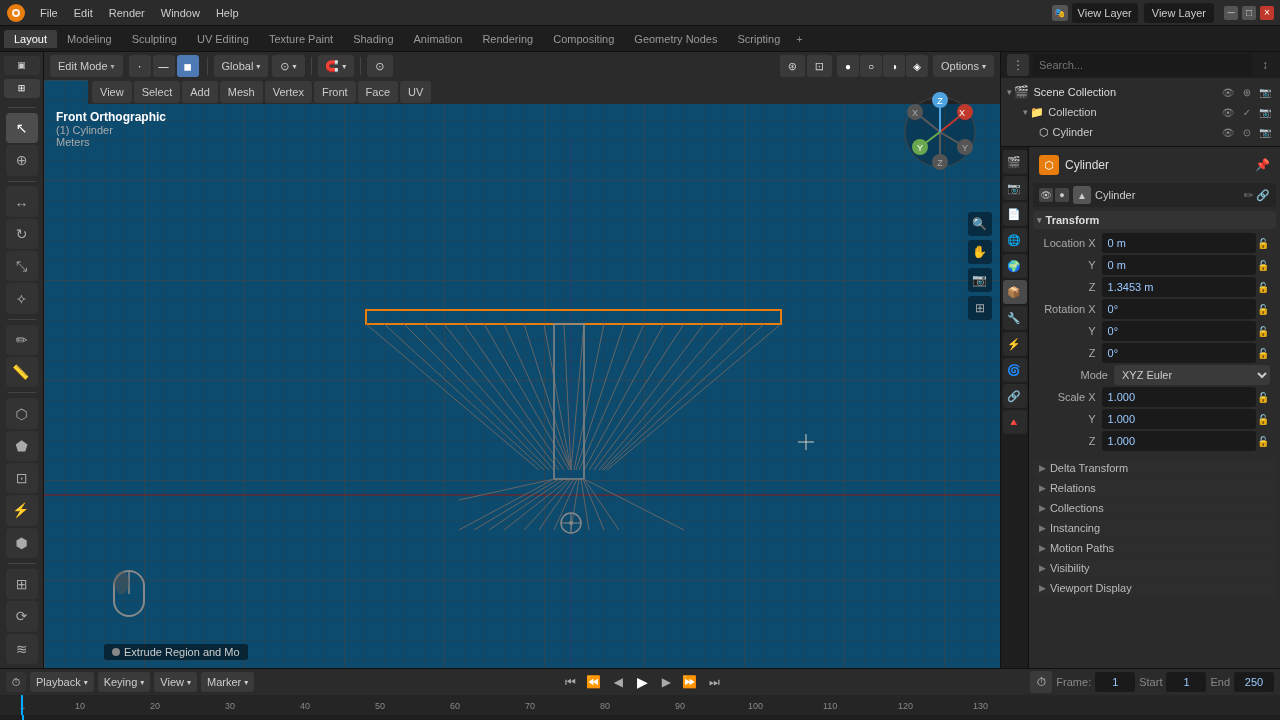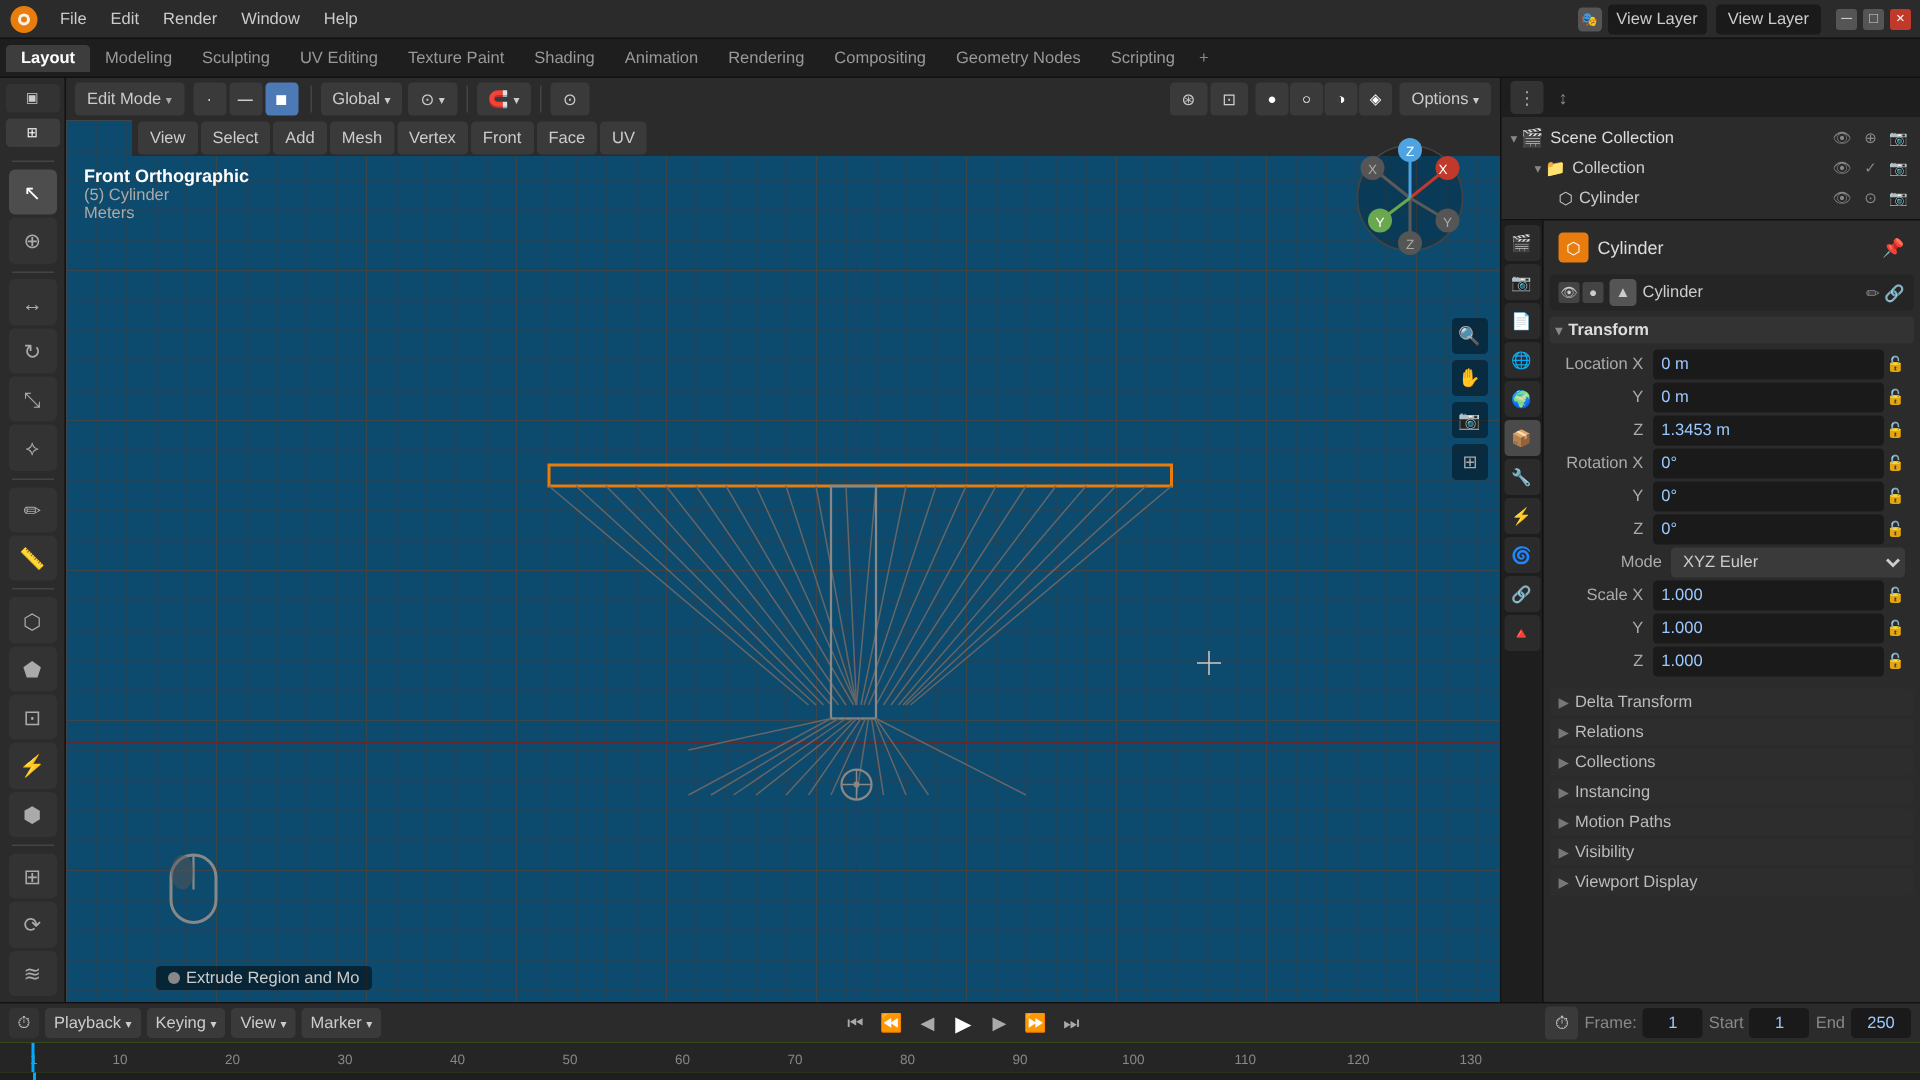--- a/index.html
+++ b/index.html
@@ -42,21 +42,20 @@
     .ws-tab {
       padding: 3px 10px;
       font-size: 11px;
       color: #999;
       cursor: pointer;
       border-radius: 3px 3px 0 0;
     }
     .ws-tab.active {
       background: #3d3d3d;
       color: #fff;
-      font-weight: bold;
     }
     .ws-tab-add {
       padding: 3px 6px;
       color: #888;
       cursor: pointer;
     }
 
     
     #main {
       display: flex;
@@ -492,21 +491,21 @@
       color: #9bc9ff;
       outline: none;
       text-align: center;
     }
     .frame-label {
       font-size: 11px;
       color: #888;
     }
     #timeline-ruler {
       height: 20px;
-      background: #4d7c0f;
+      background: #701a75;
       position: relative;
       overflow: hidden;
     }
     #timeline-content {
       flex: 1;
       background: #1e1e1e;
       position: relative;
     }
     #frame-line {
       position: absolute;
@@ -652,21 +651,21 @@
       <div class="vh-btn">Add</div>
       <div class="vh-btn">Mesh</div>
       <div class="vh-btn">Vertex</div>
       <div class="vh-btn">Front</div>
       <div class="vh-btn">Face</div>
       <div class="vh-btn">UV</div>
     </div>
 
     <div id="viewport-info" style="top:58px;">
       <div class="vi-title">Front Orthographic</div>
-      <div class="vi-sub">(5) Cylinder</div>
+      <div class="vi-sub">(1) Cylinder</div>
       <div class="vi-sub">Meters</div>
     </div>
 
     <div class="viewport-grid-overlay">
       <svg id="geom-container" width="100%" height="100%">
 
         <defs>
           <pattern id="smallGrid" width="20" height="20" patternUnits="userSpaceOnUse">
             <path d="M 20 0 L 0 0 0 20" fill="none" stroke="#3d3d3d" stroke-width="0.5"></path>
           </pattern>
@@ -783,20 +782,21 @@
     <div id="extrude-hint">
       <div class="hint-dot"></div>
       <span>Extrude Region and Mo</span>
     </div>
   </div>
 
   <div id="right-panel">
 
     <div id="rp-header">
       <div class="rp-header-btn">⋮</div>
+      <input class="rp-search" type="text" placeholder="Search..." style="">
       <div style="width:18px;height:18px;display:flex;align-items:center;justify-content:center;cursor:pointer;font-size:12px;color:#888;">↕</div>
     </div>
 
     <div id="scene-collection">
       <div class="sc-header">
         <span style="margin-right:3px;font-size:9px;color:#888;">▾</span>
         <span style="font-size:12px;margin-right:4px;color:#e87d0d;">🎬</span>
         <span>Scene Collection</span>
         <div class="sc-actions">
           <div class="sc-action-btn">👁</div>

